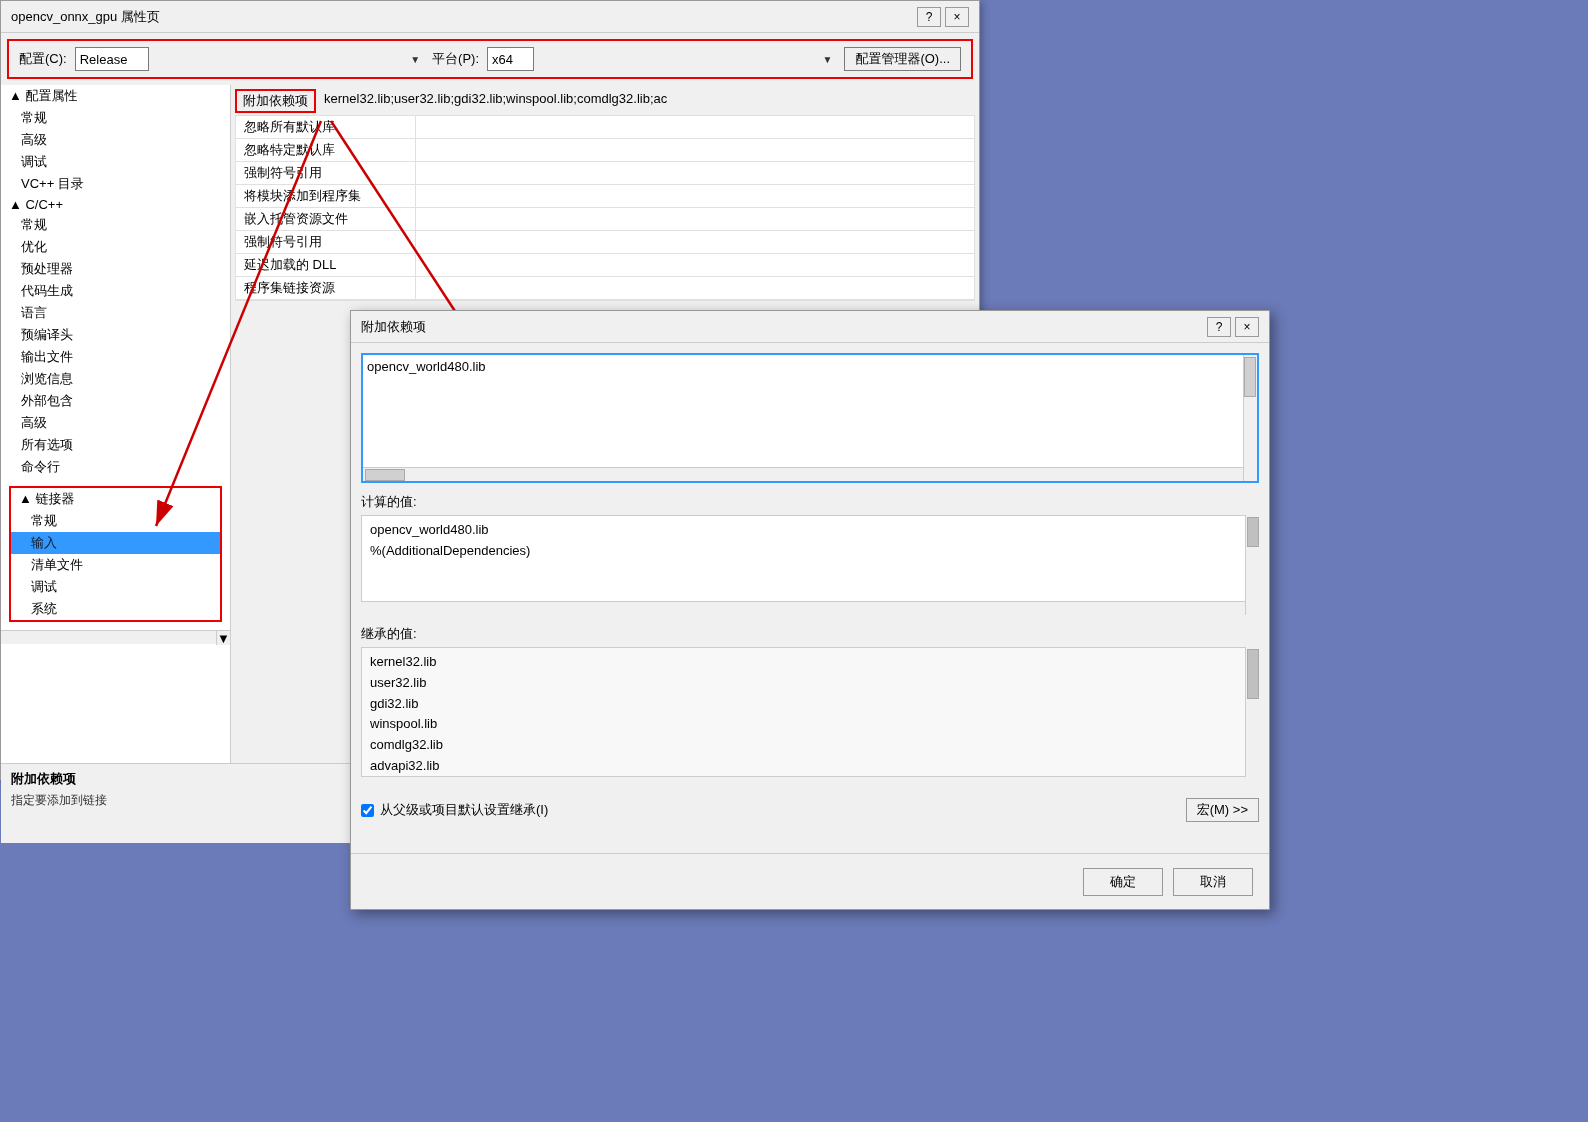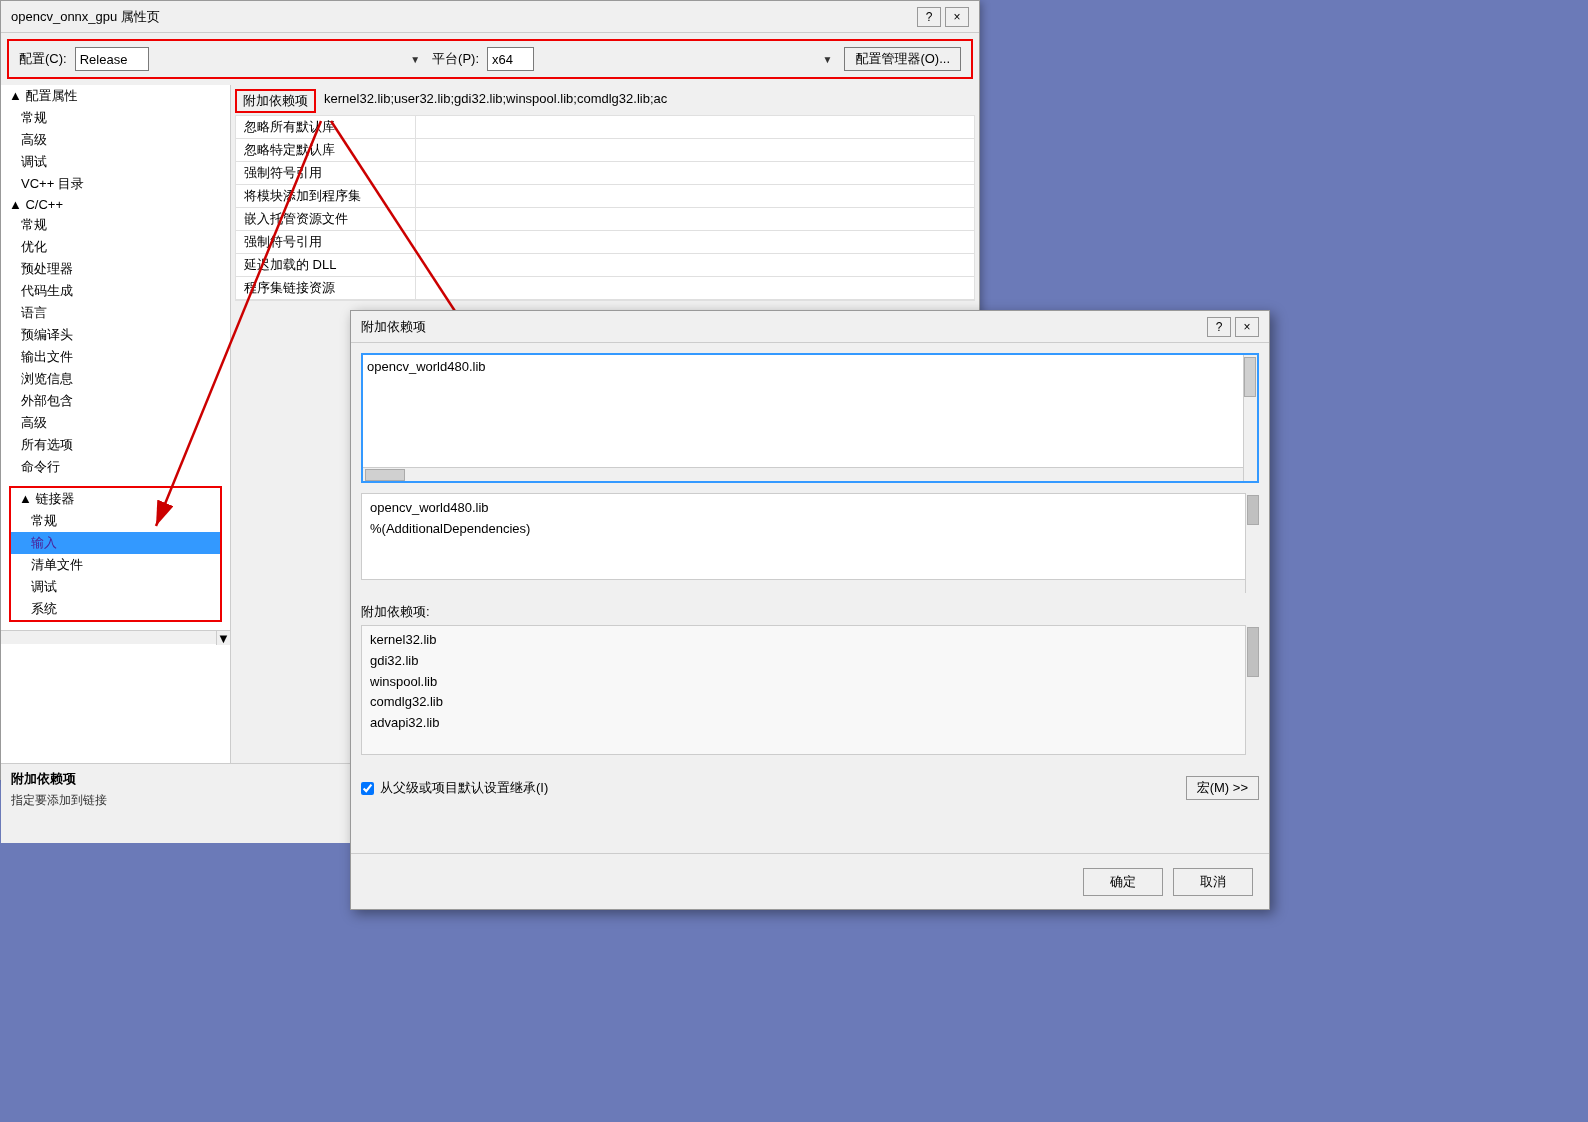--- a/index.html
+++ b/index.html
@@ -96,21 +96,21 @@
       background: white;
       border-right: 1px solid #ccc;
       overflow-y: auto;
       position: relative;
     }
     .tree-item {
       padding: 2px 8px;
       cursor: pointer;
       white-space: nowrap;
     }
-    .tree-item.selected { background: #3399ff; color: #4c1d95; }
+    .tree-item.selected { background: #3399ff; color: #0f172a; }
     .tree-indent { padding-left: 20px; }
 
     
     .linker-section {
       border: 2px solid #e00;
       margin: 8px;
     }
 
     
     .right-panel {
@@ -446,35 +446,37 @@
     <div class="edit-area">
       <textarea class="edit-textarea" spellcheck="false" style="">opencv_world480.lib</textarea>
       <div class="edit-scrollbar-v">
         <div style="position: absolute; top: 2px; right: 1px; width: 12px; height: 40px; background: #d0d0d0; border: 1px solid #aaa;"></div>
       </div>
       <div class="edit-scrollbar-h">
         <div style="position: absolute; left: 2px; top: 1px; width: 40px; height: 12px; background: #d0d0d0; border: 1px solid #aaa;"></div>
       </div>
     </div>
 
+    <div class="section-label">计算的值:</div>
     <div style="position: relative; height: 100px; margin-bottom: 10px;">
       <div class="computed-box">
         <span class="computed-line">opencv_world480.lib</span>
         <span class="computed-line">%(AdditionalDependencies)</span>
       </div>
       <div class="scrollbar-track">
         <div class="scroll-thumb" style="top: 2px; height: 30px;"></div>
       </div>
       <div style="position: absolute; bottom: 0; left: 0; right: 14px; height: 14px; background: #f0f0f0; border-top: 1px solid #ccc;"></div>
     </div>
 
-    <div class="section-label">附加依赖项:</div>
+    <div class="section-label">继承的值:</div>
     <div style="position: relative; height: 130px; margin-bottom: 4px;">
       <div class="inherited-box">
         <span class="inherited-line">kernel32.lib</span>
+        <span class="inherited-line">user32.lib</span>
         <span class="inherited-line">gdi32.lib</span>
         <span class="inherited-line">winspool.lib</span>
         <span class="inherited-line">comdlg32.lib</span>
         <span class="inherited-line">advapi32.lib</span>
       </div>
       <div class="scrollbar-track">
         <div class="scroll-thumb" style="top: 2px; height: 50px;"></div>
       </div>
     </div>
 

